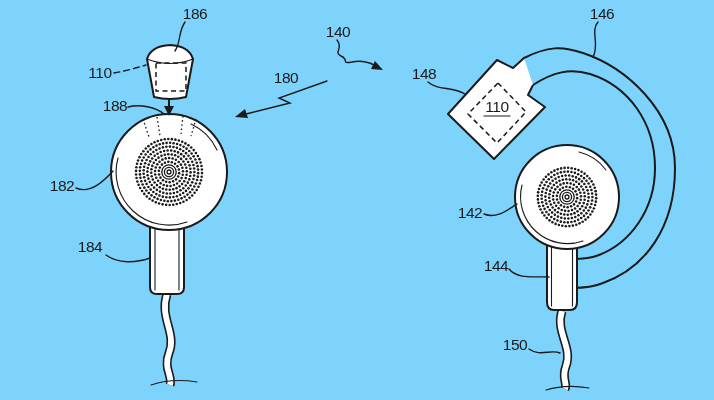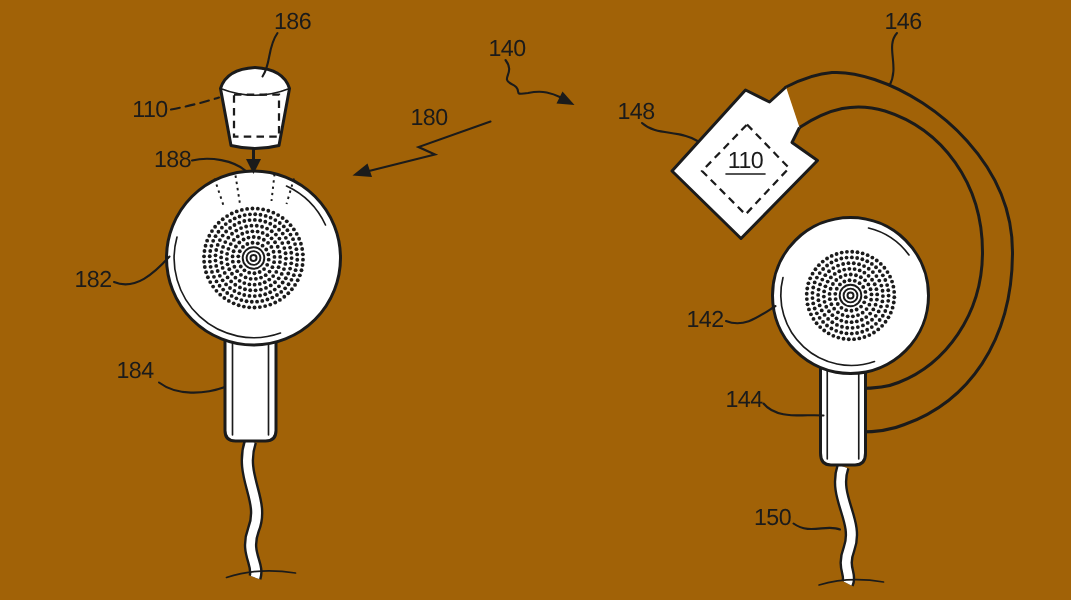--- a/index.html
+++ b/index.html
@@ -1,19 +1,19 @@
 <!DOCTYPE html>
 <html><head>
 <meta charset="utf-8">
 <style>
   html,body { margin:0; padding:0; background:#ffffff; }
   .stage {
     position:relative;
     width:714px; height:400px;
-    background:#a16207;
+    background:#7dd3fc;
     overflow:hidden;
     font-family:"Liberation Sans", sans-serif;
   }
   svg { display:block; }
   .ln   { fill:none; stroke:#1b1b1b; stroke-width:2;   stroke-linecap:round; stroke-linejoin:round; }
   .lnw  { fill:#ffffff; stroke:#1b1b1b; stroke-width:2; stroke-linejoin:round; }
   .thin { fill:none; stroke:#1b1b1b; stroke-width:1.1; stroke-linecap:round; }
   .leader { fill:none; stroke:#1b1b1b; stroke-width:1.4; stroke-linecap:round; }
   .dashed { fill:none; stroke:#1b1b1b; stroke-width:1.5; stroke-dasharray:5 3.5; }
   .dotted { fill:none; stroke:#1b1b1b; stroke-width:1.3; stroke-dasharray:1.6 2.6; }

